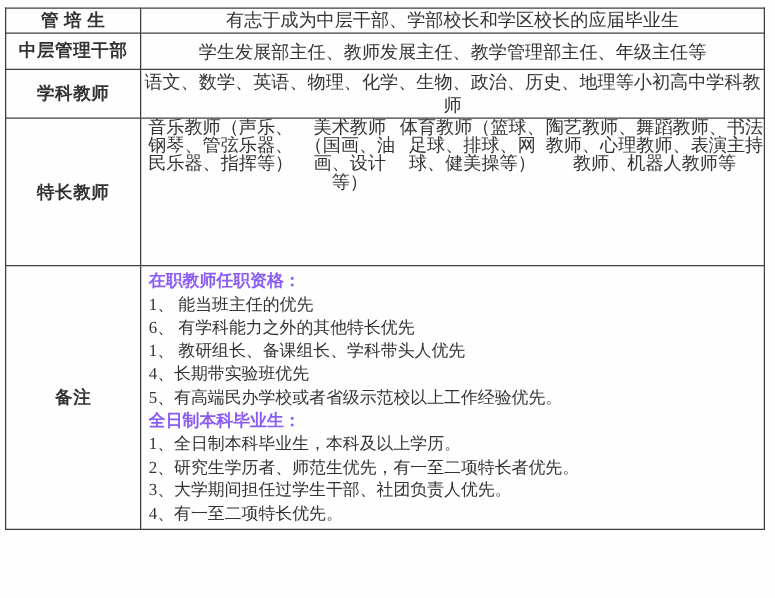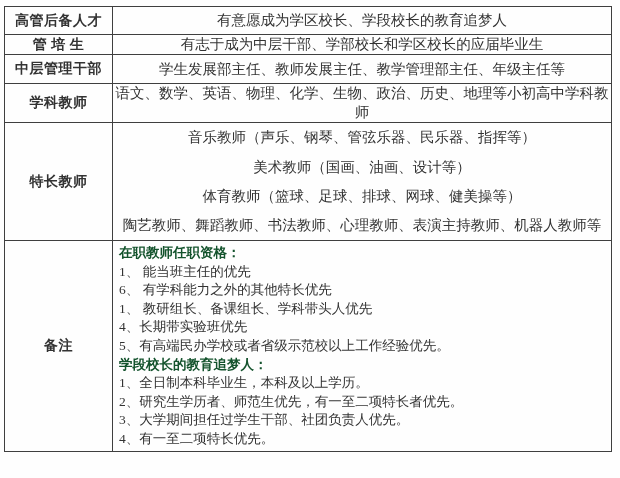--- a/index.html
+++ b/index.html
@@ -42,57 +42,53 @@
   }
   tr.r-std-1 { height: 28px; }
   tr.r-std-2 { height: 18px; }
   tr.r-std-3 { height: 29px; }
   tr.r-std-4 { height: 28px; }
   tr.r-std-5 { height: 29px; font-family: Liberation Mono, monospace; }
   tr.r-multi { height: 117px; }
   tr.r-remarks { height: 207px; }
   td.multi .cell-lines {
     display: flex;
-    flex-direction: column;
+    flex-direction: row;
     justify-content: space-around;
     height: 117px;
   }
   td.multi .cell-lines > div {
     line-height: 1;
     font-size: 14.5px;
   }
   td.remarks {
     vertical-align: top;
     text-align: left;
   }
   td.remarks .remarks-body {
     padding: 3px 6px 2px 6px;
     font-size: 13.5px;
     line-height: 18.6px;
   }
   .remarks-heading {
     font-weight: bold;
-    color: #14532d;
+    color: #8b5cf6;
   }
 </style>
 </head>
 <body>
 
 <div class="table-wrap">
   <table class="recruit">
     <colgroup>
       <col class="c-label">
       <col class="c-content">
     </colgroup>
 
     <tbody>
-        <tr class="r-std-1">
-      <td class="label">高管后备人才</td>
-      <td class="content">有意愿成为学区校长、学段校长的教育追梦人</td>
-    </tr>
 
     <tr class="r-std-2">
       <td class="label">管 培 生</td>
       <td class="content">有志于成为中层干部、学部校长和学区校长的应届毕业生</td>
     </tr>
 
     <tr class="r-std-3">
       <td class="label">中层管理干部</td>
       <td class="content">学生发展部主任、教师发展主任、教学管理部主任、年级主任等</td>
     </tr>
@@ -118,21 +114,21 @@
     <tr class="r-remarks">
       <td class="label">备注</td>
       <td class="remarks">
         <div class="remarks-body">
           <div class="remarks-heading">在职教师任职资格：</div>
           <div>1、 能当班主任的优先</div>
           <div>6、 有学科能力之外的其他特长优先</div>
           <div>1、 教研组长、备课组长、学科带头人优先</div>
           <div>4、长期带实验班优先</div>
           <div>5、有高端民办学校或者省级示范校以上工作经验优先。</div>
-          <div class="remarks-heading">学段校长的教育追梦人：</div>
+          <div class="remarks-heading">全日制本科毕业生：</div>
           <div>1、全日制本科毕业生，本科及以上学历。</div>
           <div>2、研究生学历者、师范生优先，有一至二项特长者优先。</div>
           <div>3、大学期间担任过学生干部、社团负责人优先。</div>
           <div>4、有一至二项特长优先。</div>
         </div>
       </td>
     </tr>
   </tbody>
     </table>
 </div>

